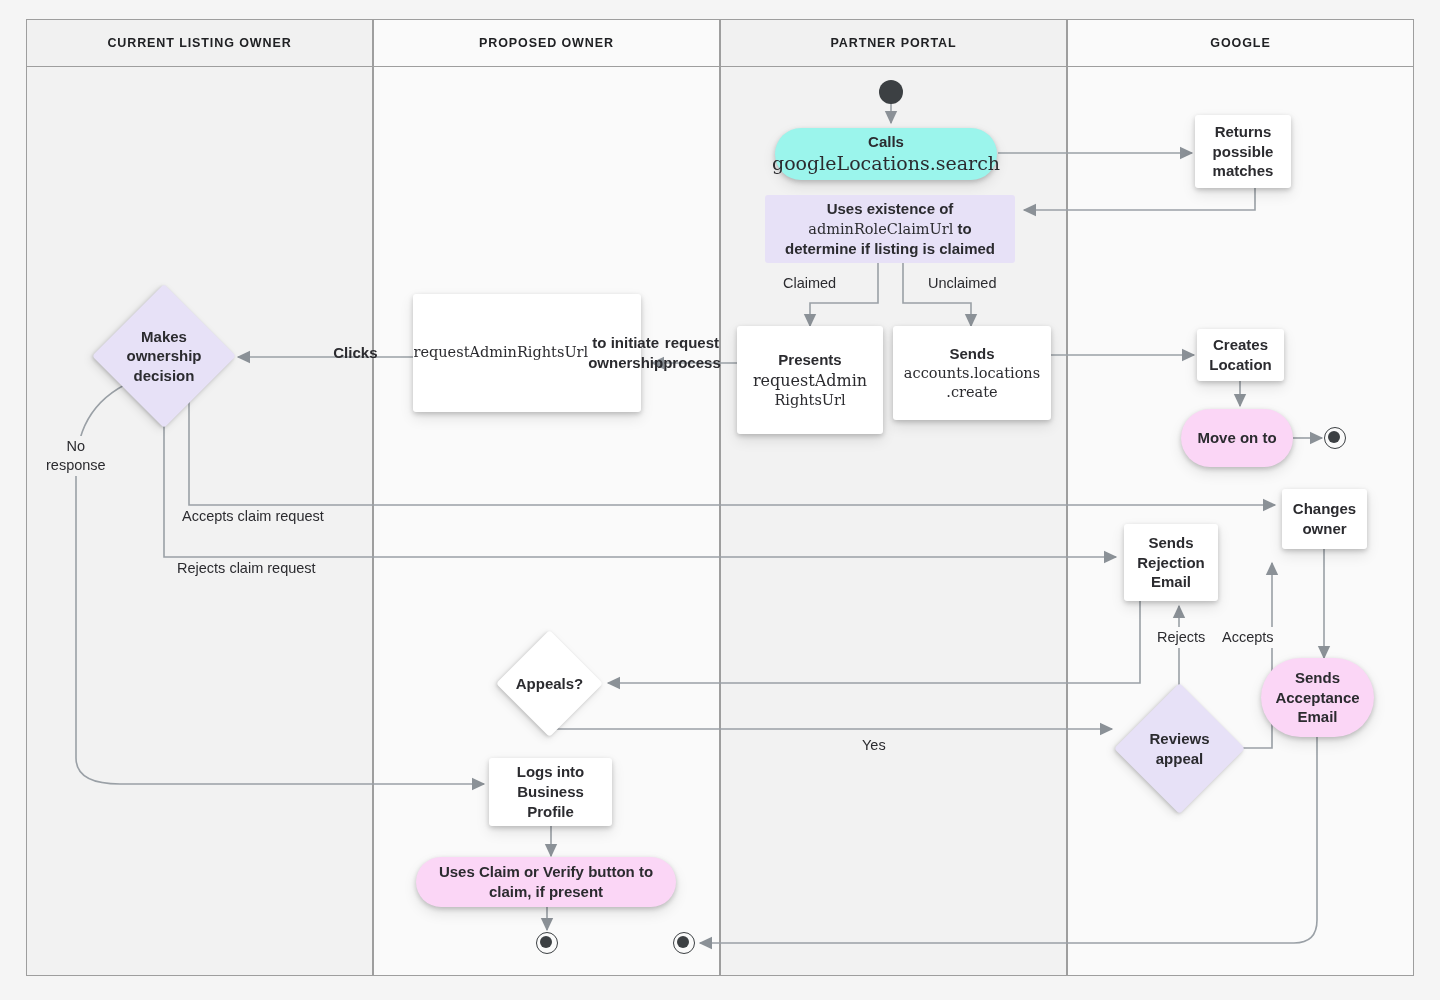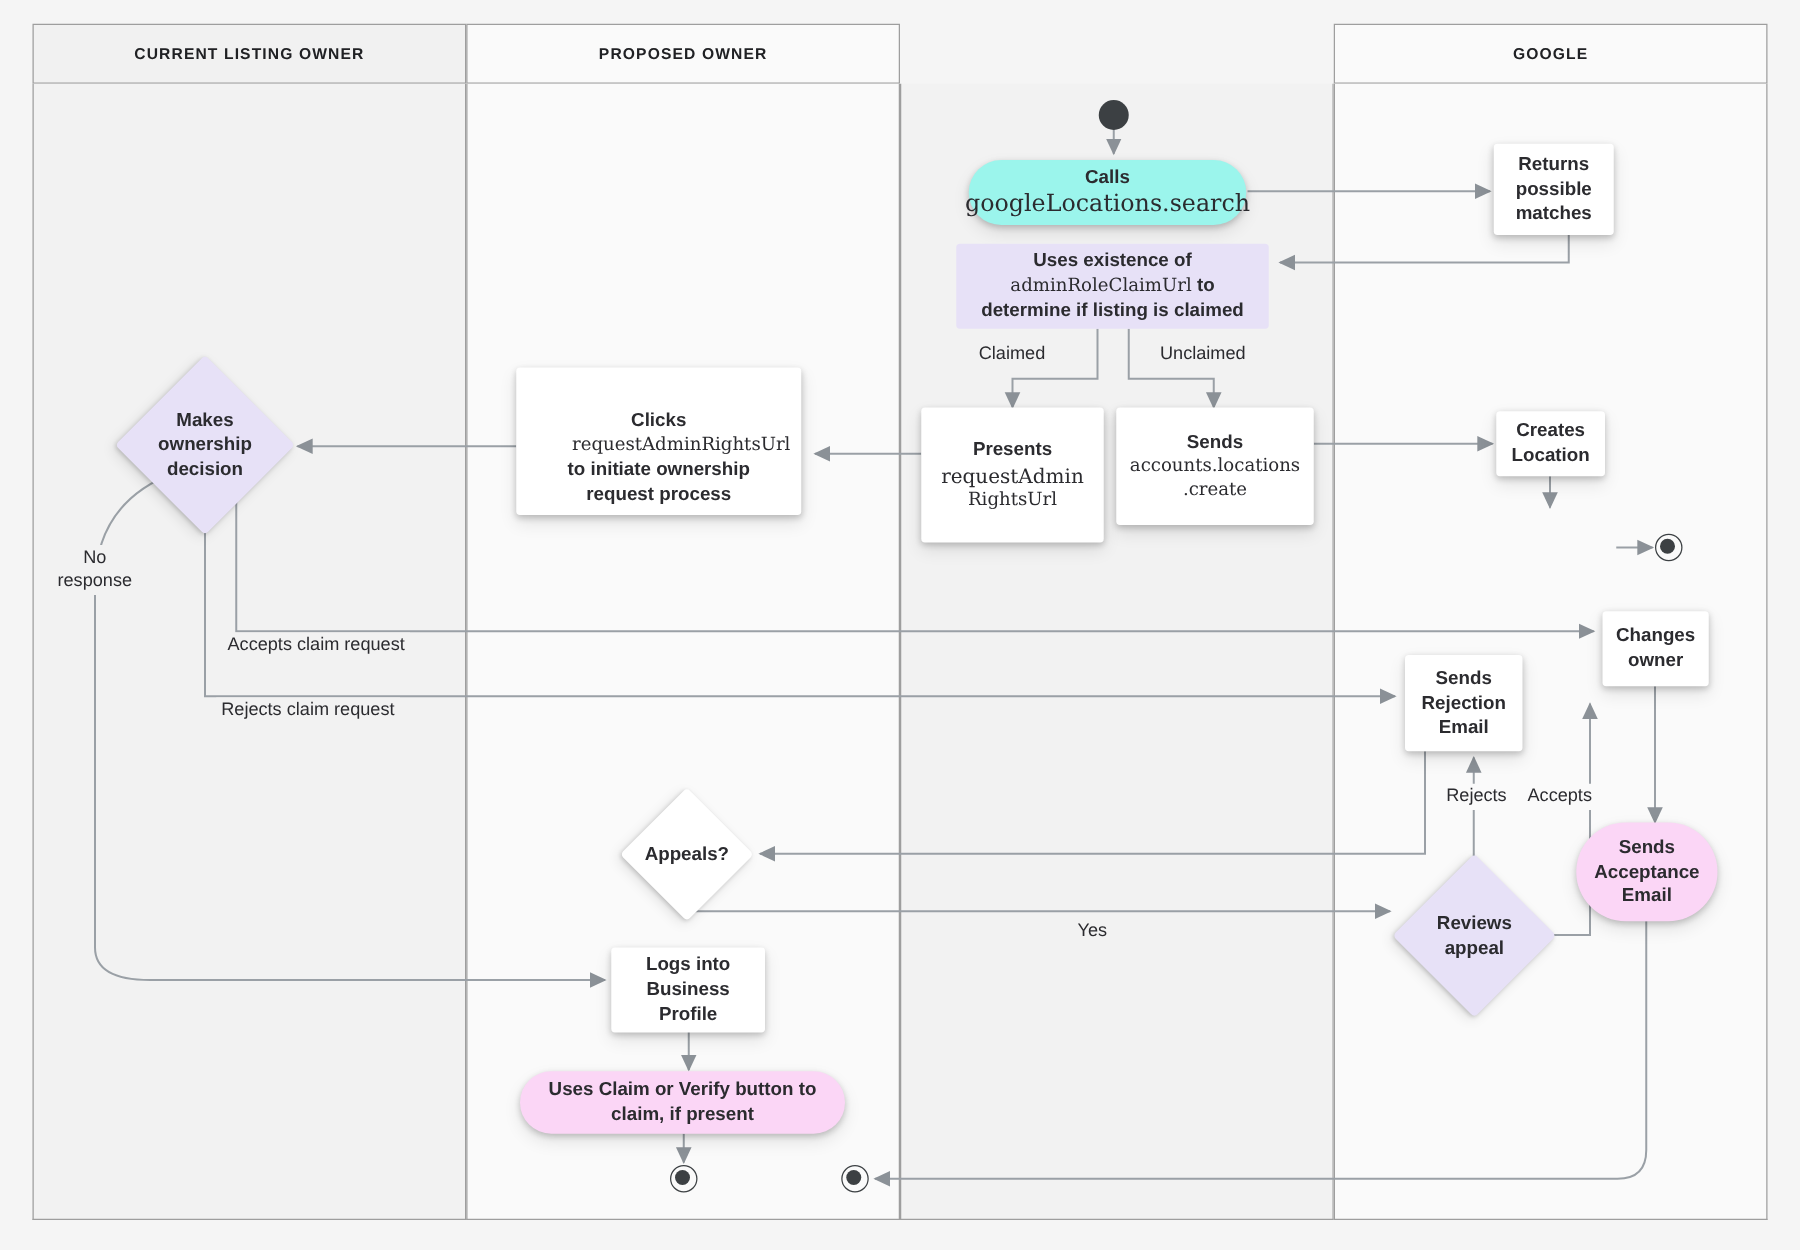--- a/index.html
+++ b/index.html
@@ -112,20 +112,23 @@
 <body>
 
 <div id="stage">
 
   <div class="lane-head" style="left:26px;top:19px;width:347px;height:48px;">
       <span>CURRENT LISTING OWNER</span>
     </div>
   <div class="lane-head alt" style="left:373px;top:19px;width:347px;height:48px;">
       <span>PROPOSED OWNER</span>
     </div>
+  <div class="lane-head" style="left:720px;top:19px;width:347px;height:48px;">
+      <span>PARTNER PORTAL</span>
+    </div>
   <div class="lane-head alt" style="left:1067px;top:19px;width:347px;height:48px;">
       <span>GOOGLE</span>
     </div>
 
   <div class="lane-body" style="left:26px;top:67px;width:347px;height:909px;"></div>
   <div class="lane-body alt" style="left:373px;top:67px;width:347px;height:909px;"></div>
   <div class="lane-body" style="left:720px;top:67px;width:347px;height:909px;"></div>
   <div class="lane-body alt" style="left:1067px;top:67px;width:347px;height:909px;"></div>
 
   <svg id="wires" viewBox="0 0 1440 1000">
@@ -208,22 +211,23 @@
 
   <div class="node rect" style="left:893px;top:326px;width:158px;height:94px;flex-direction:column;">
     <div>Sends</div>
     <div class="mono" style="font-size:14.5px;">accounts.locations</div>
     <div class="mono" style="font-size:14.5px;">.create</div>
   </div>
 
   <div class="node rect" style="left:1197px;top:329px;width:87px;height:52px;white-space:pre-line;">Creates
 Location</div>
 
-
-  <div class="node rect" style="left:413px;top:294px;width:228px;height:118px;flex-direction:column;justify-content:flex-end;">
+  <div class="node pill pink" style="left:1181px;top:409px;width:112px;height:58px;">Move on to</div>
+
+  <div class="node rect" style="left:413px;top:294px;width:228px;height:118px;flex-direction:row;">
     <div>Clicks</div>
     <div class="mono" style="font-size:14.5px;margin-left:36px;">requestAdminRightsUrl</div>
     <div>to initiate ownership</div>
     <div>request process</div>
   </div>
 
   <div class="diamond" style="left:92px;top:284px;width:144px;height:144px;">
     <div class="shp lav"></div>
     <div class="lbl" style="white-space:pre-line;">Makes
 ownership

